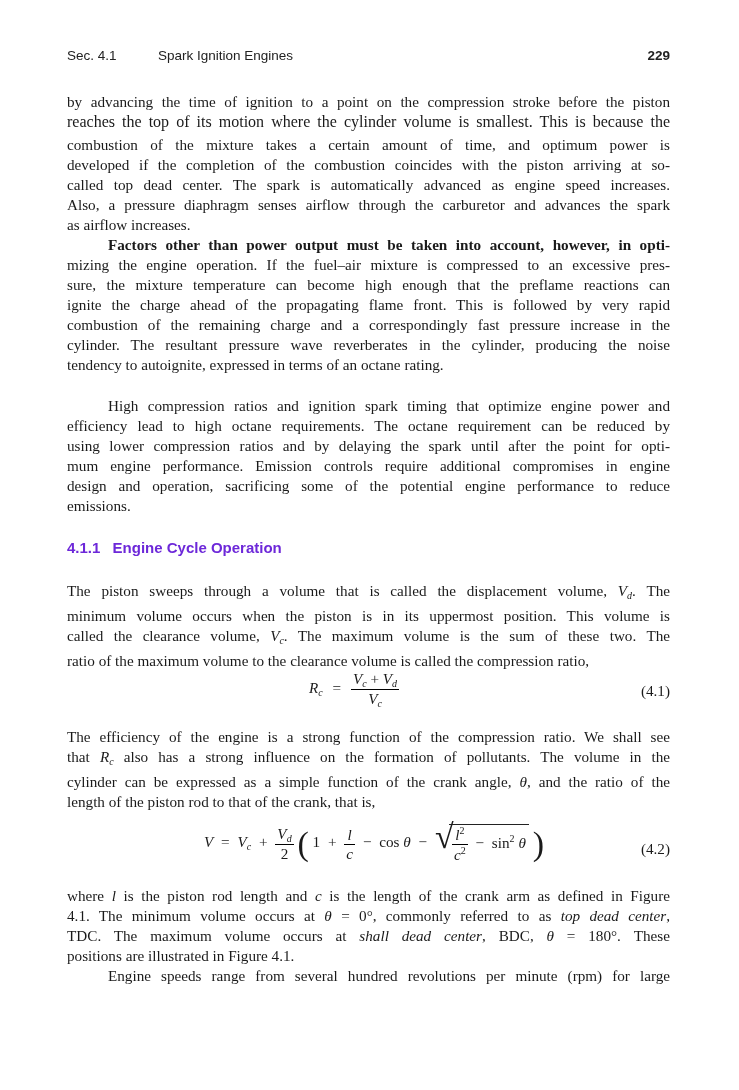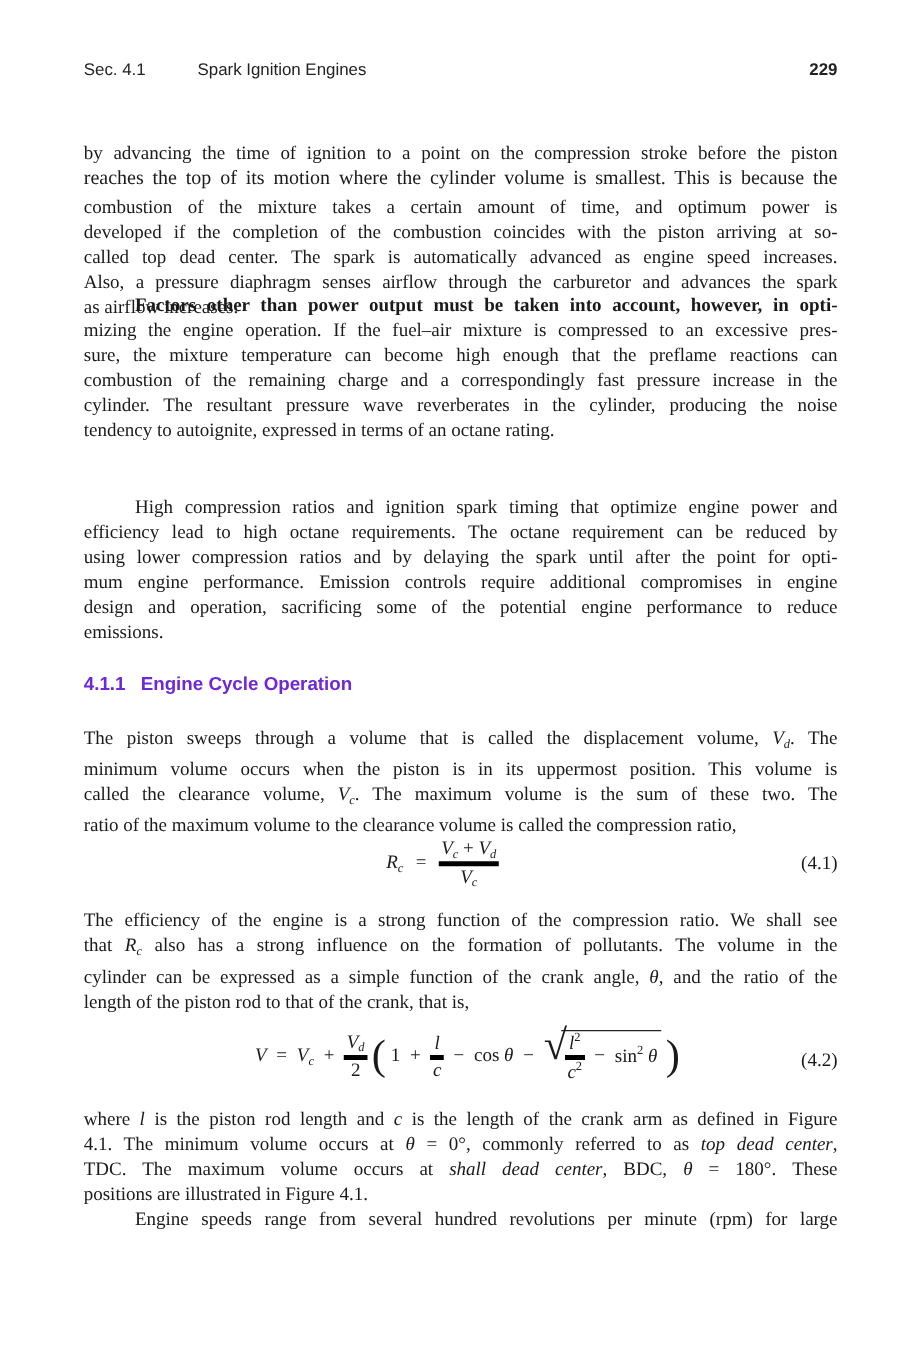--- a/index.html
+++ b/index.html
@@ -37,53 +37,54 @@
     .heading .num { margin-right: 8px; }
 
     .eq {
       position: absolute; left: 0; width: 603px;
       font-size: 15.2px;
     }
     .eq-num { position: absolute; right: 0; font-family: Liberation Serif, serif; }
     i { font-style: italic; }
     .frac { display: inline-block; vertical-align: middle; text-align: center; }
     .frac .n { display: block; padding: 0 2px; }
-    .frac .d { display: block; border-top: 4px solid #000000; padding: 0 2px; }
+    .frac .d { display: block; border-top: 1px solid #000000; padding: 0 2px; }
     sub { font-size: 10px; vertical-align: -3px; }
     sup { font-size: 10px; vertical-align: 6px; }
     .paren { font-size: 34px; vertical-align: middle; font-weight: 100; line-height: 1; }
     .sqrt-wrap { display: inline-block; vertical-align: middle; position: relative; padding-left: 14px; }
     .sqrt-sign { position: absolute; left: 0; top: -4px; font-size: 34px; line-height: 1; }
     .sqrt-body { display: inline-block; border-top: 1px solid #222; padding: 0 3px; vertical-align: middle; }
   </style>
 </head>
 <body>
 
 <div class="page">
 
   <div class="running-head">
     <span class="sec">Sec. 4.1</span>
     <span class="title">Spark Ignition Engines</span>
     <span class="pnum">229</span>
   </div>
 
-  <div class="para" style="top:92px;margin-top:21px;">
+  <div class="para" style="top:92px;">
     <span class="line">by advancing the time of ignition to a point on the compression stroke before the piston</span>
     <span class="line" style="font-size:16px;">reaches the top of its motion where the cylinder volume is smallest. This is because the</span>
     <span class="line" style="margin-top:3px;">combustion of the mixture takes a certain amount of time, and optimum power is</span>
     <span class="line">developed if the completion of the combustion coincides with the piston arriving at so-</span>
     <span class="line">called top dead center. The spark is automatically advanced as engine speed increases.</span>
     <span class="line">Also, a pressure diaphragm senses airflow through the carburetor and advances the spark</span>
     <span class="line last">as airflow increases.</span>
   </div>
 
   <div class="para" style="top:235px;">
     <span class="line" style="padding-left:41px;font-weight:bold;">Factors other than power output must be taken into account, however, in opti-</span>
     <span class="line">mizing the engine operation. If the fuel–air mixture is compressed to an excessive pres-</span>
     <span class="line">sure, the mixture temperature can become high enough that the preflame reactions can</span>
+    <span class="line">ignite the charge ahead of the propagating flame front. This is followed by very rapid</span>
     <span class="line">combustion of the remaining charge and a correspondingly fast pressure increase in the</span>
     <span class="line">cylinder. The resultant pressure wave reverberates in the cylinder, producing the noise</span>
     <span class="line last">tendency to autoignite, expressed in terms of an octane rating.</span>
   </div>
 
   <div class="para" style="top:396px;">
     <span class="line" style="padding-left:41px;">High compression ratios and ignition spark timing that optimize engine power and</span>
     <span class="line">efficiency lead to high octane requirements. The octane requirement can be reduced by</span>
     <span class="line">using lower compression ratios and by delaying the spark until after the point for opti-</span>
     <span class="line">mum engine performance. Emission controls require additional compromises in engine</span>

